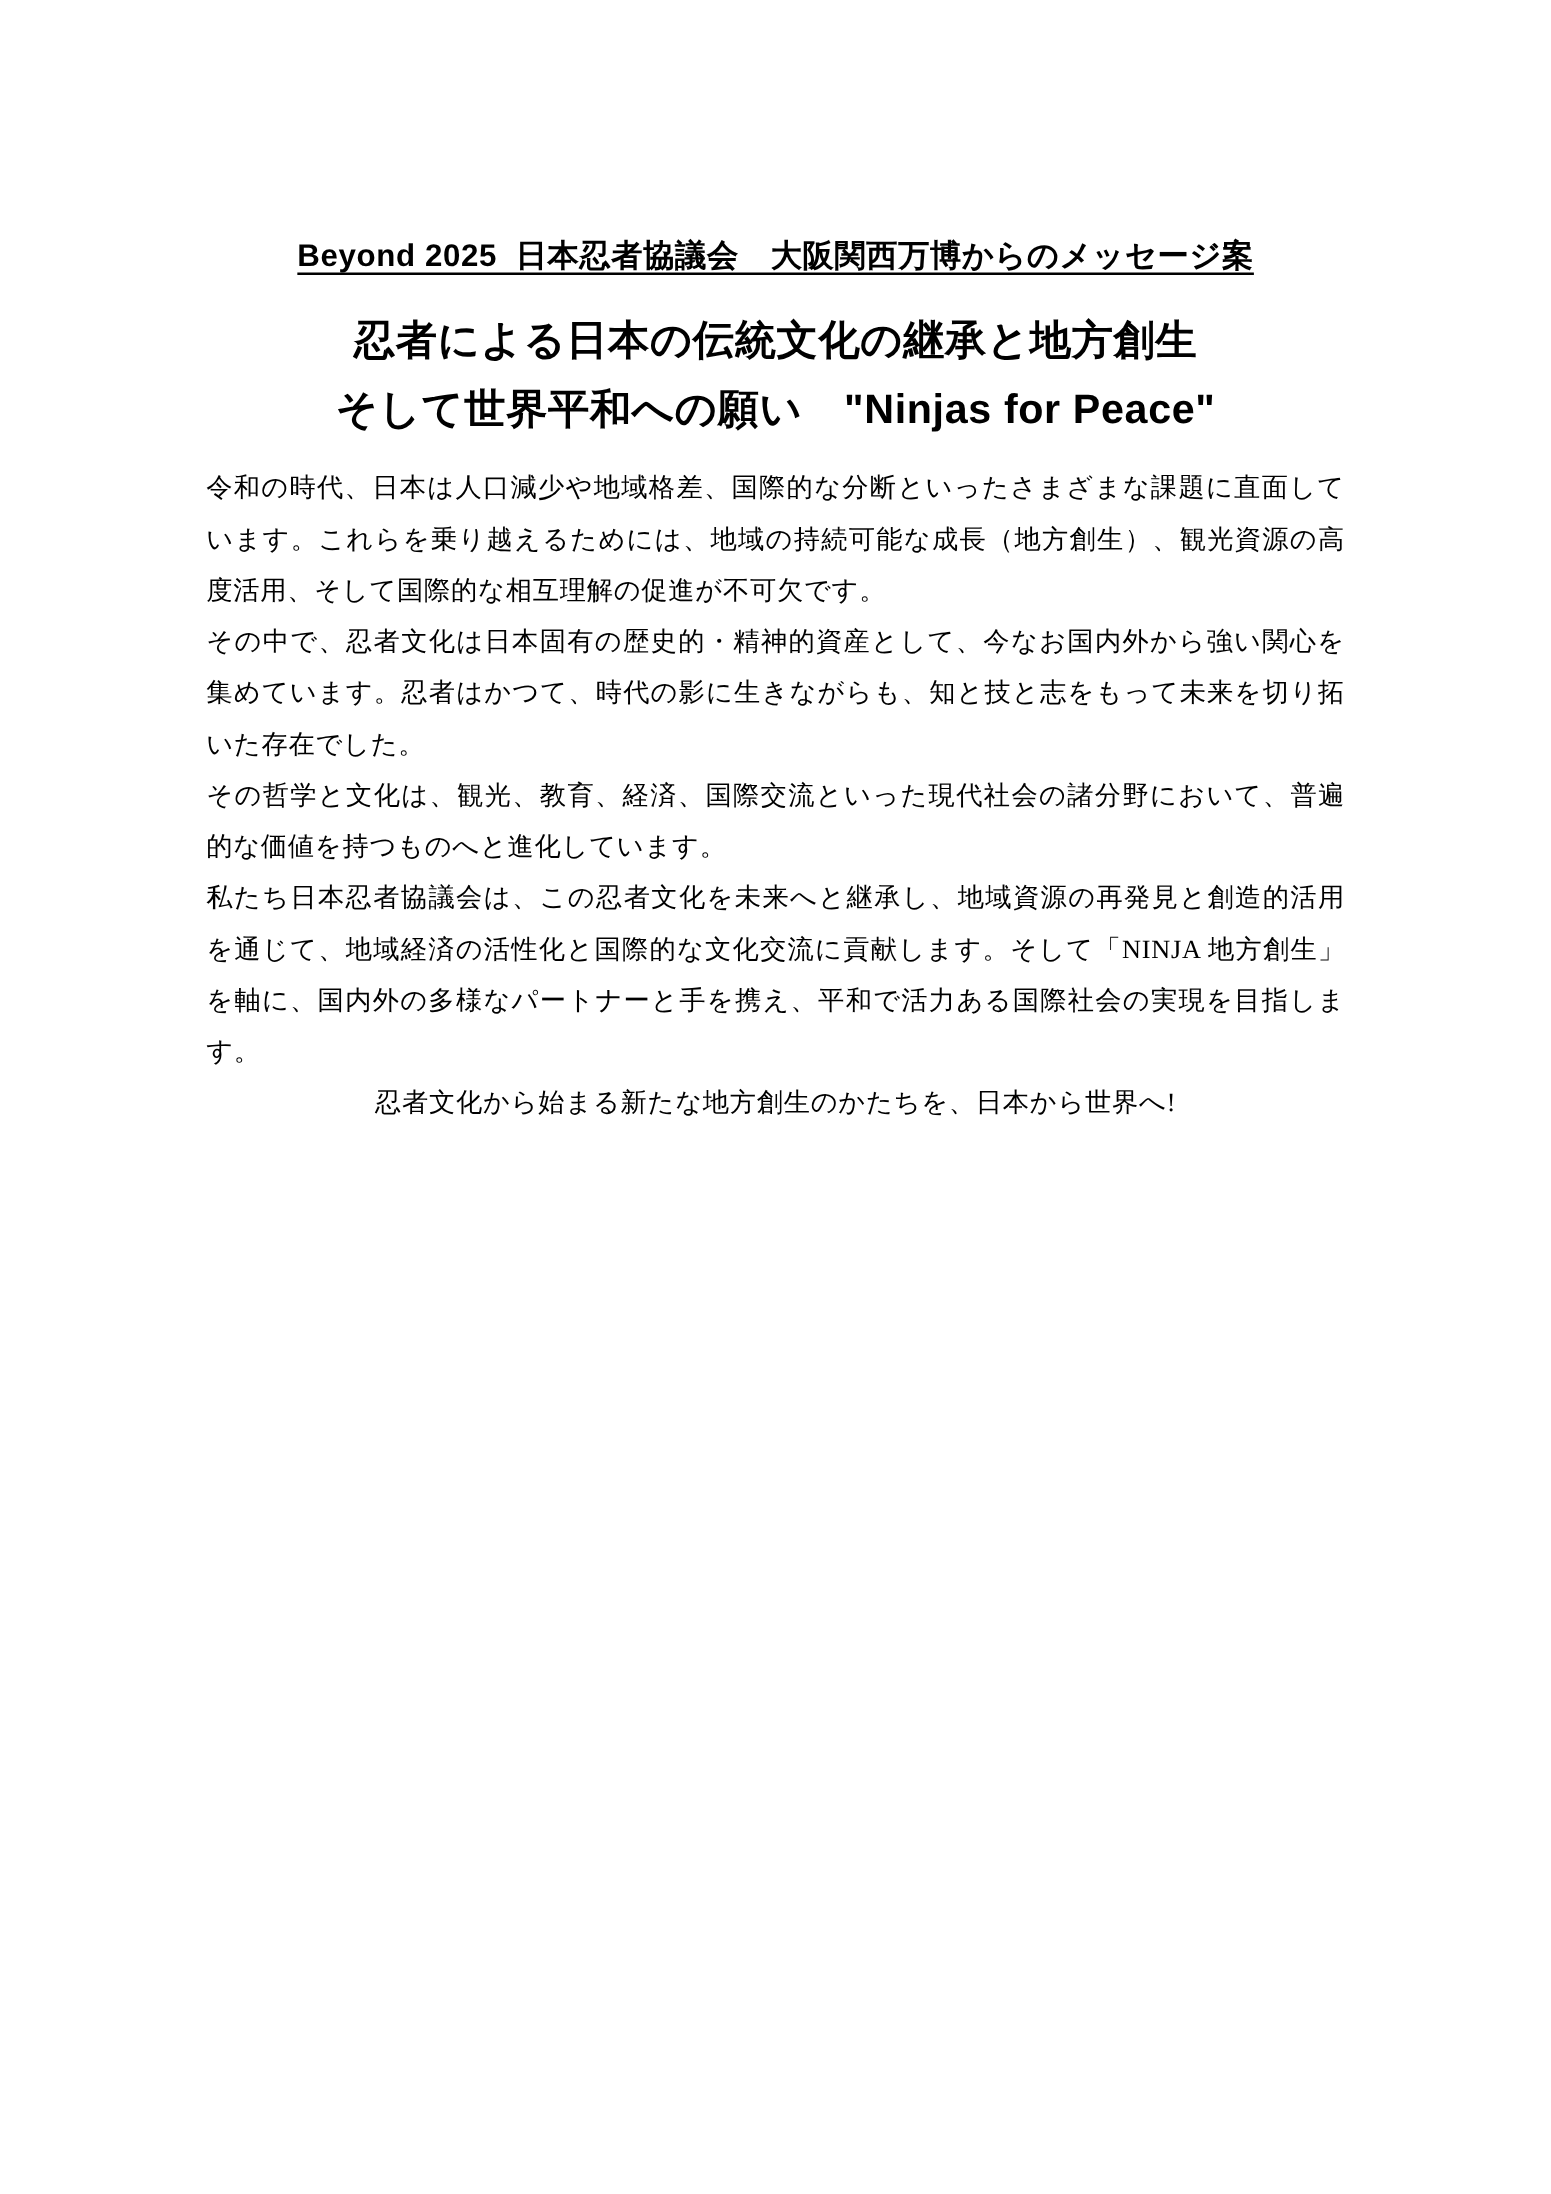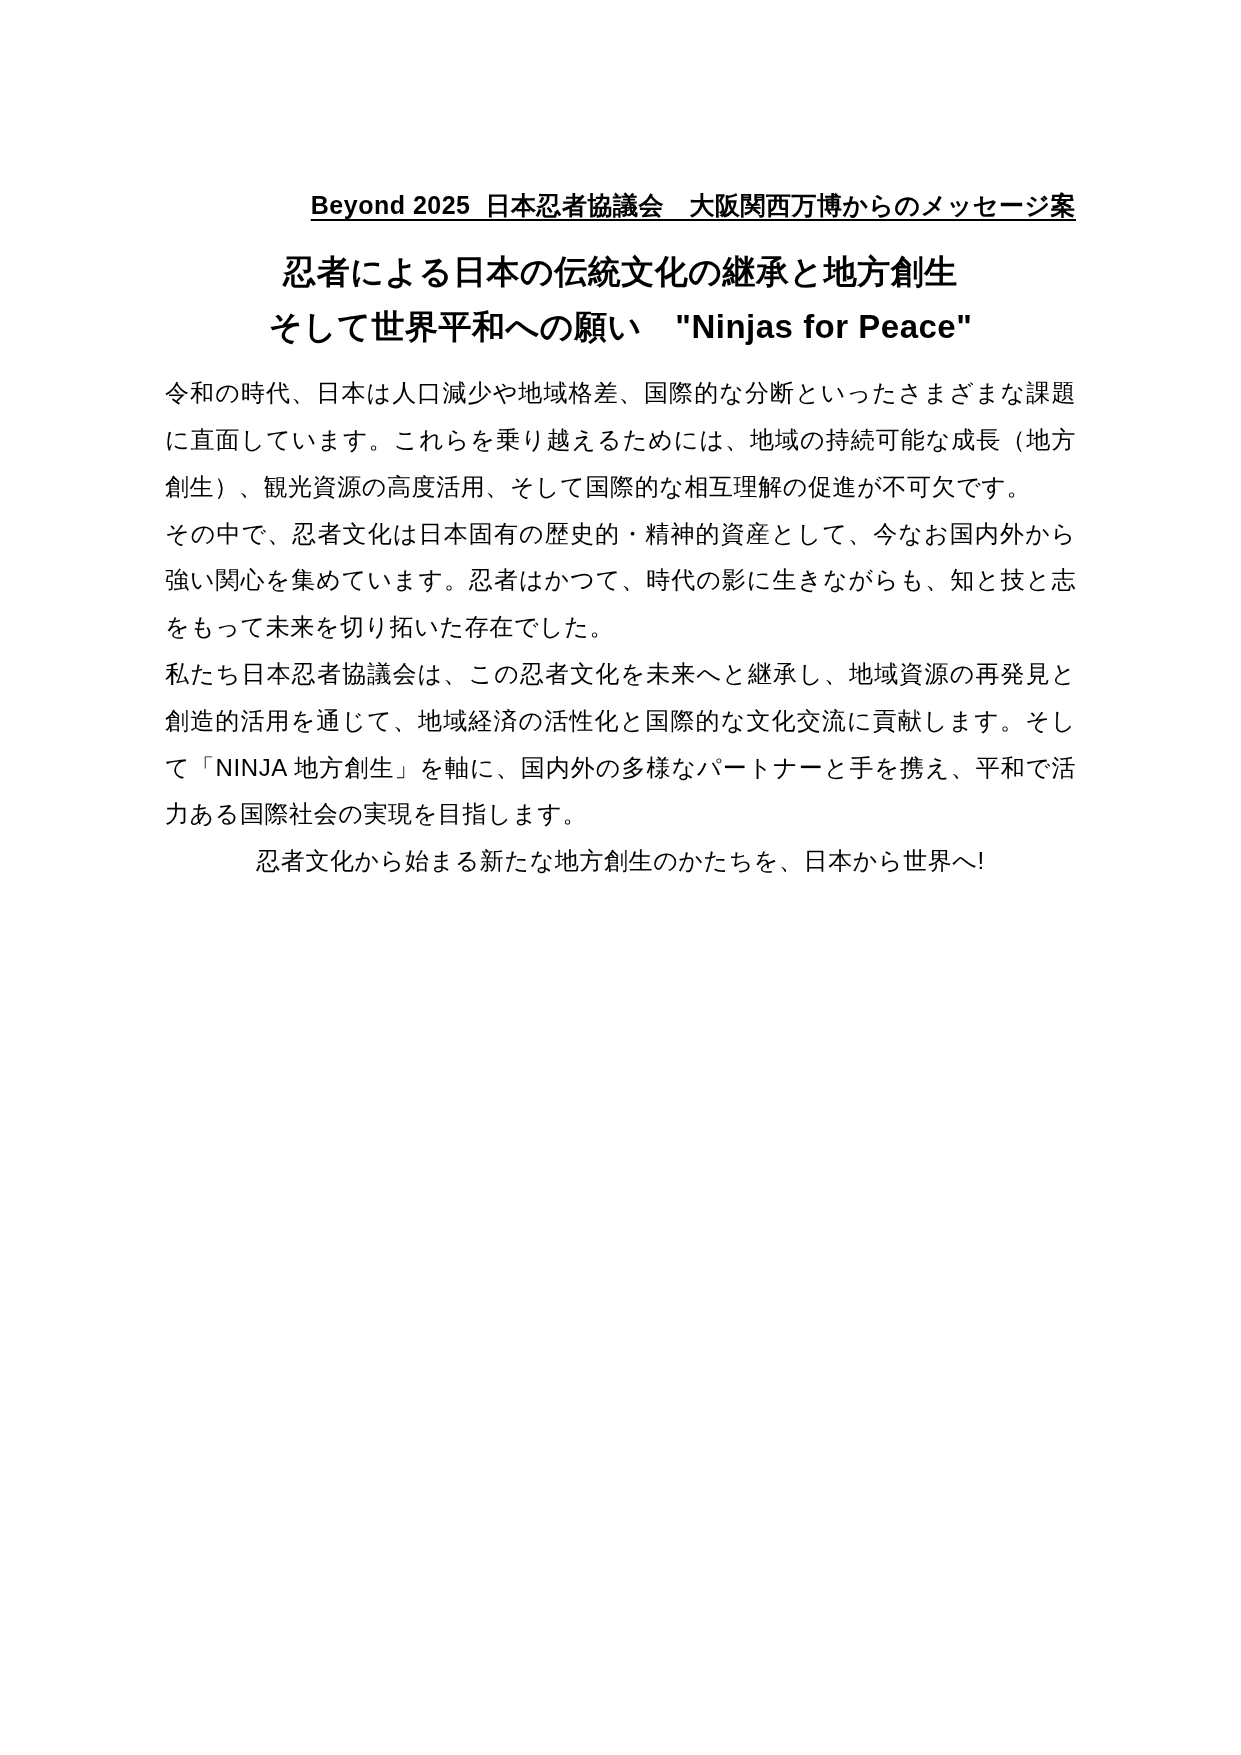--- a/index.html
+++ b/index.html
@@ -19,43 +19,43 @@
     width: 1241px;
     height: 1755px;
     padding: 190px 165px 60px 165px;
     background: #ffffff;
   }
   .doc-header {
     font-family: "Liberation Sans", sans-serif;
     font-weight: bold;
     font-size: 25px;
     line-height: 1.2;
-    text-align: right;
+    text-align: center;
     text-decoration: underline;
     text-underline-offset: 5px;
     letter-spacing: 0.5px;
     margin: 0 0 26px 0;
     white-space: pre;
   }
   .doc-title {
     font-family: "Liberation Sans", sans-serif;
     font-weight: bold;
     font-size: 33px;
     line-height: 1.55;
     text-align: center;
     margin: 4px;
     letter-spacing: 0.5px;
     white-space: pre;
   }
   .doc-title.line2 {
     margin-bottom: 18px;
   }
   .body-par {
-    font-family: Liberation Sans, sans-serif;
-    font-size: 24px;
+    font-family: Liberation Serif, serif;
+    font-size: 21px;
     line-height: 1.95;
     text-align: justify;
     text-justify: inter-character;
     margin: 0;
     letter-spacing: 0.6px;
   }
   .body-par + .body-par {
     margin-top: 0;
   }
   .last-line {
@@ -70,18 +70,19 @@
   <div class="doc-header">Beyond 2025  日本忍者協議会　大阪関西万博からのメッセージ案</div>
 
   <div class="doc-title">忍者による日本の伝統文化の継承と地方創生</div>
 
   <div class="doc-title line2">そして世界平和への願い　"Ninjas for Peace"</div>
 
   <p class="body-par">令和の時代、日本は人口減少や地域格差、国際的な分断といったさまざまな課題に直面しています。これらを乗り越えるためには、地域の持続可能な成長（地方創生）、観光資源の高度活用、そして国際的な相互理解の促進が不可欠です。</p>
 
   <p class="body-par">その中で、忍者文化は日本固有の歴史的・精神的資産として、今なお国内外から強い関心を集めています。忍者はかつて、時代の影に生きながらも、知と技と志をもって未来を切り拓いた存在でした。</p>
 
+  <p class="body-par">その哲学と文化は、観光、教育、経済、国際交流といった現代社会の諸分野において、普遍的な価値を持つものへと進化しています。</p>
 
   <p class="body-par">私たち日本忍者協議会は、この忍者文化を未来へと継承し、地域資源の再発見と創造的活用を通じて、地域経済の活性化と国際的な文化交流に貢献します。そして「NINJA 地方創生」を軸に、国内外の多様なパートナーと手を携え、平和で活力ある国際社会の実現を目指します。</p>
 
   <p class="body-par last-line">忍者文化から始まる新たな地方創生のかたちを、日本から世界へ!</p>
 
 </div>
 
 </body></html>

